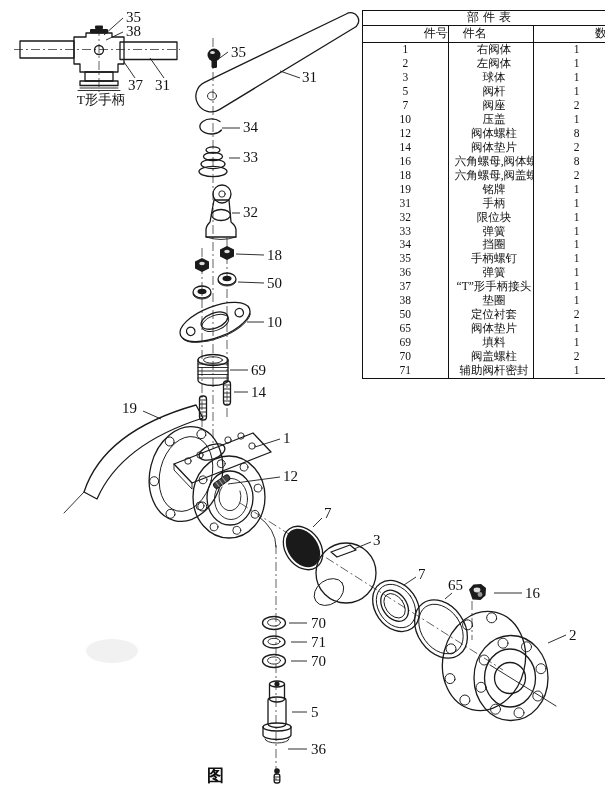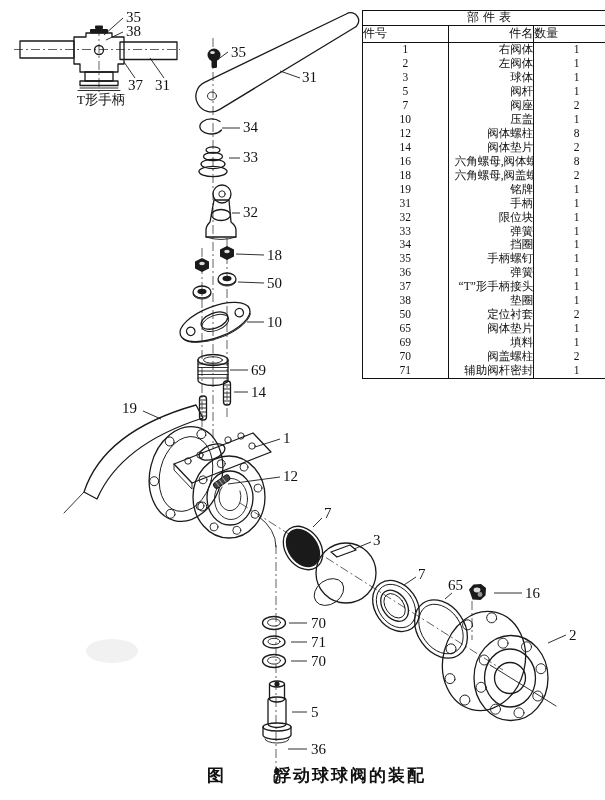--- a/index.html
+++ b/index.html
@@ -19,24 +19,24 @@
   svg .cap{font-size:13.5px;fill:#111;stroke:none;}
 
   .parts-table{
     position:absolute;left:362px;top:10px;width:258px;
     border-collapse:collapse;table-layout:fixed;
     font-size:11.5px;line-height:1.15;color:#111;
     border:1.6px solid #111;background:#fff;
   }
   .parts-table th,.parts-table td{padding:0;margin:0;font-weight:normal;overflow:hidden;white-space:nowrap;}
   .parts-table .title-row th{height:14px;text-align:center;border-bottom:1.2px solid #111;font-size:12px;letter-spacing:4px;}
-  .parts-table .head-row th{height:16px;text-align:left;border-bottom:1.2px solid #111;font-size:12px;}
+  .parts-table .head-row th{height:16px;text-align:right;border-bottom:1.2px solid #111;font-size:12px;}
   .parts-table tbody td{height:13.95px;}
   .parts-table .c0{width:37px;text-align:center;}
-  .parts-table .c1{width:125px;text-align:right;padding-left:6px;border-left:1.1px solid #111;}
+  .parts-table .c1{width:125px;text-align:center;padding-left:6px;border-left:1.1px solid #111;}
   .parts-table .c2{width:69px;text-align:center;border-left:1.1px solid #111;}
 
   .fig-caption{
     position:absolute;left:207px;top:764px;display:flex;gap:48px;
     font-size:17px;font-weight:600;letter-spacing:2px;
   }
 </style>
 </head>
 <body>
 
@@ -301,21 +301,21 @@
   </g>
 </svg>
 
 <table class="parts-table">
   <thead>
     <tr class="title-row">
       <th colspan="3">部件表</th>
     </tr>
     <tr class="head-row">
       <th class="c0">件号</th>
-      <th class="c1" style="text-align:right;padding-left:14px">件名</th>
+      <th class="c1" style="text-align:left;padding-left:14px">件名</th>
       <th class="c2">数量</th>
     </tr>
   </thead>
   <tbody>
       <tr>
         <td class="c0">1</td>
         <td class="c1">右阀体</td>
         <td class="c2">1</td>
       </tr>
       <tr>
@@ -431,14 +431,13 @@
       <tr>
         <td class="c0">71</td>
         <td class="c1">辅助阀杆密封</td>
         <td class="c2">1</td>
       </tr>
     </tbody>
 </table>
 
 <div class="fig-caption">
   <span>图</span>
-  <span>浮动球球阀的装配</span>
 </div>
 
 </body></html>

